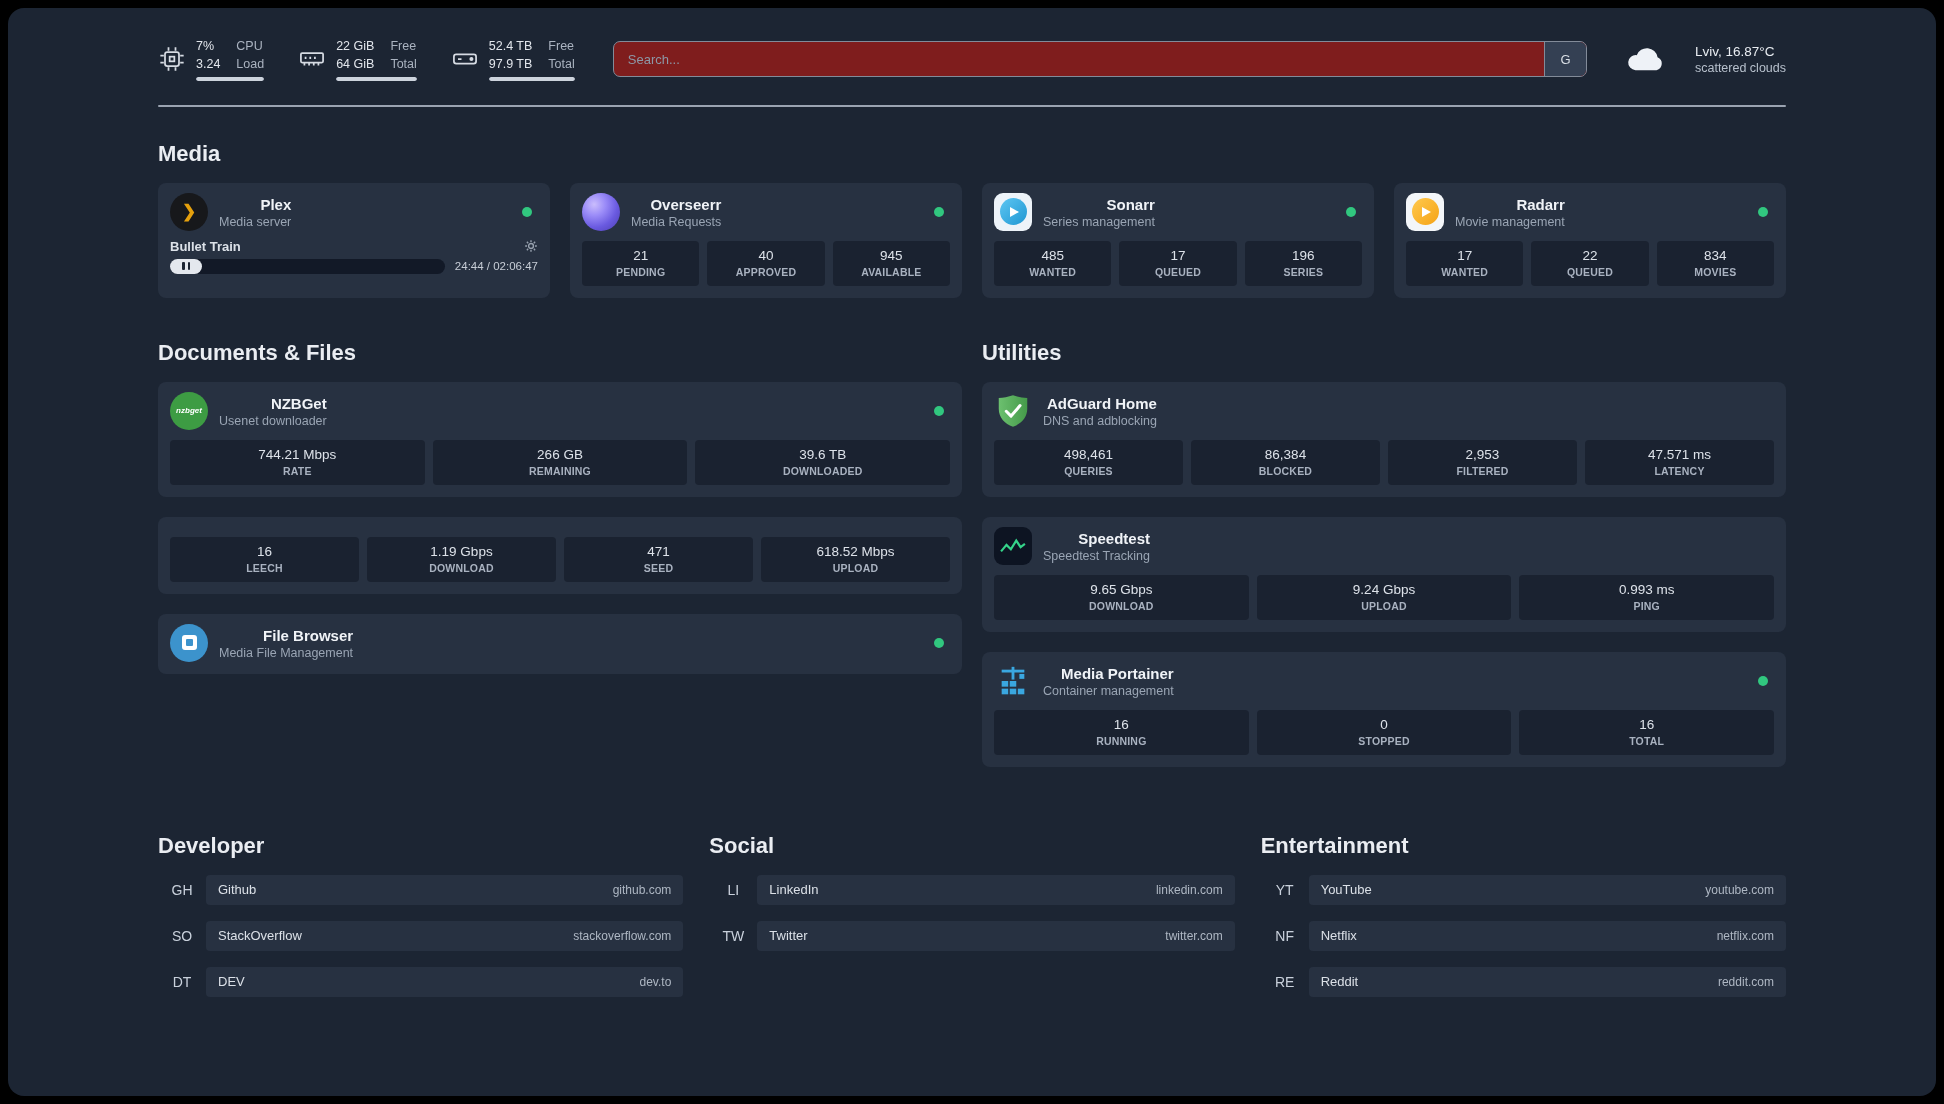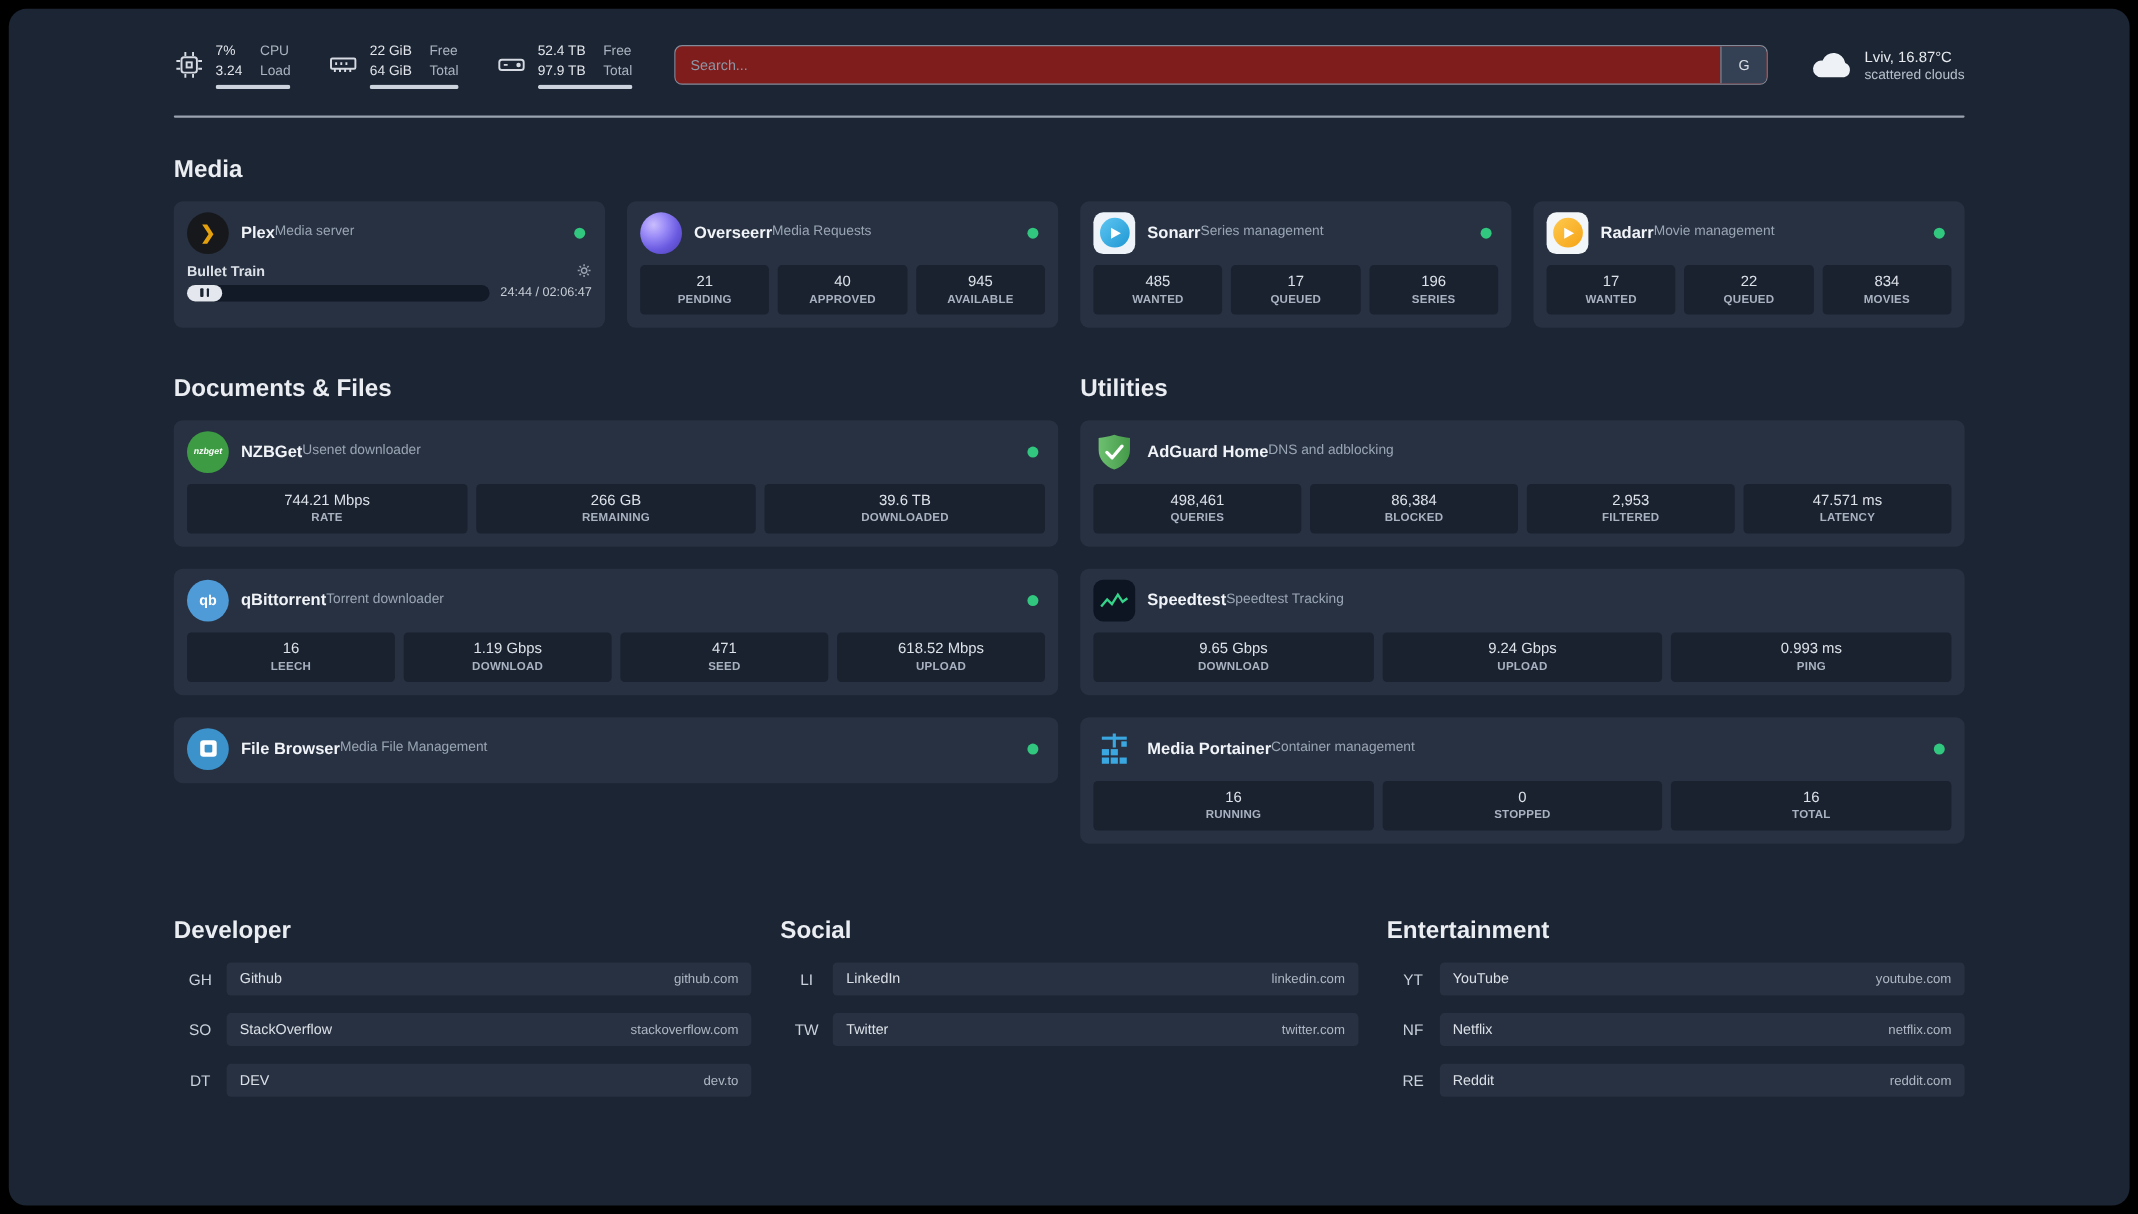--- a/index.html
+++ b/index.html
@@ -18,39 +18,39 @@
   .sys-vals span { font-size:12.5px; color:#e2e6ec; line-height:1.35; }
   .sys-labels span { font-size:12.5px; color:#aab3c0; line-height:1.35; }
   .sys-bar { margin-top:4px; height:4px; width:100%; min-width:68px; background:#3b4557; border-radius:2px; overflow:hidden; }
   .sys-bar-fill { height:100%; background:#ccd3dc; border-radius:2px; }
 
   .searchwrap { flex:1; display:flex; margin:0 38px; height:36px; border:1px solid #828b99; border-radius:7px; overflow:hidden; background:#7f1d1d; }
   .searchwrap input { flex:1; background:transparent; border:none; outline:none; padding:0 14px; font-size:13px; color:#e2e6ec; font-family:"Liberation Sans", sans-serif; }
   .searchwrap input::placeholder { color:#8d97a6; }
   .search-provider { width:42px; display:flex; align-items:center; justify-content:center; background:#344053; border-left:1px solid #828b99; color:#d9dee5; font-size:13px; cursor:pointer; }
 
-  .weather { display:flex; align-items:center; gap:8px; }
+  .weather { display:flex; align-items:center; gap:28px; }
   .weather-txt div:first-child { font-size:13.5px; color:#e8ecf1; }
   .weather-txt div:last-child { font-size:12.5px; color:#b7c0cc; margin-top:2px; }
 
   .divider { margin-top:24px; height:2px; background:#9aa3b1; border-radius:1px; }
 
   
   .section-title { font-size:22px; font-weight:600; color:#eaedf2; }
   .media-title { margin-top:34px; margin-bottom:16px; }
   .media-grid { display:grid; grid-template-columns:repeat(4,1fr); gap:20px; }
 
   .two-col { display:grid; grid-template-columns:1fr 1fr; gap:20px; margin-top:42px; }
   .col-title { margin-bottom:16px; }
   .col-stack { display:flex; flex-direction:column; gap:20px; }
 
   
   .card { background:#273141; border-radius:8px; padding:10px 12px 12px; cursor:pointer; }
   .card-head { display:flex; align-items:center; gap:11px; }
-  .svc-text { display:flex; flex-direction:row; }
+  .svc-text { display:flex; flex-direction:column;align-items:flex-end; }
   .svc-name { font-size:15px; font-weight:600; color:#f0f3f7; line-height:1.3; }
   .svc-desc { font-size:12.5px; color:#9aa5b4; margin-top:1px; }
   .dot { width:10px; height:10px; border-radius:50%; background:var(--status-green,#31c77f); margin-left:auto; margin-right:6px; flex:none; }
 
   .stats { display:flex; gap:8px; margin-top:10px; }
   .stat-tile { flex:1; background:#1a2230; border-radius:4px; padding:7px 4px 8px; text-align:center; }
   .stat-value { font-size:13.5px; color:#dde2e9; }
   .stat-label { font-size:10.5px; font-weight:700; color:#a9b2c0; margin-top:3px; letter-spacing:.2px; }
 
   
@@ -345,30 +345,20 @@
               <div class="stat-label">REMAINING</div>
             </div>
             <div class="stat-tile">
               <div class="stat-value">39.6 TB</div>
               <div class="stat-label">DOWNLOADED</div>
             </div>
           </div>
         </div>
 
         <div class="card">
-          <div class="card-head">
-            <div class="svc-icon icon-qb">
-              <span class="qb-txt">qb</span>
-            </div>
-            <div class="svc-text">
-              <div class="svc-name">qBittorrent</div>
-              <div class="svc-desc">Torrent downloader</div>
-            </div>
-            <span class="dot"></span>
-          </div>
           <div class="stats">
             <div class="stat-tile">
               <div class="stat-value">16</div>
               <div class="stat-label">LEECH</div>
             </div>
             <div class="stat-tile">
               <div class="stat-value">1.19 Gbps</div>
               <div class="stat-label">DOWNLOAD</div>
             </div>
             <div class="stat-tile">

